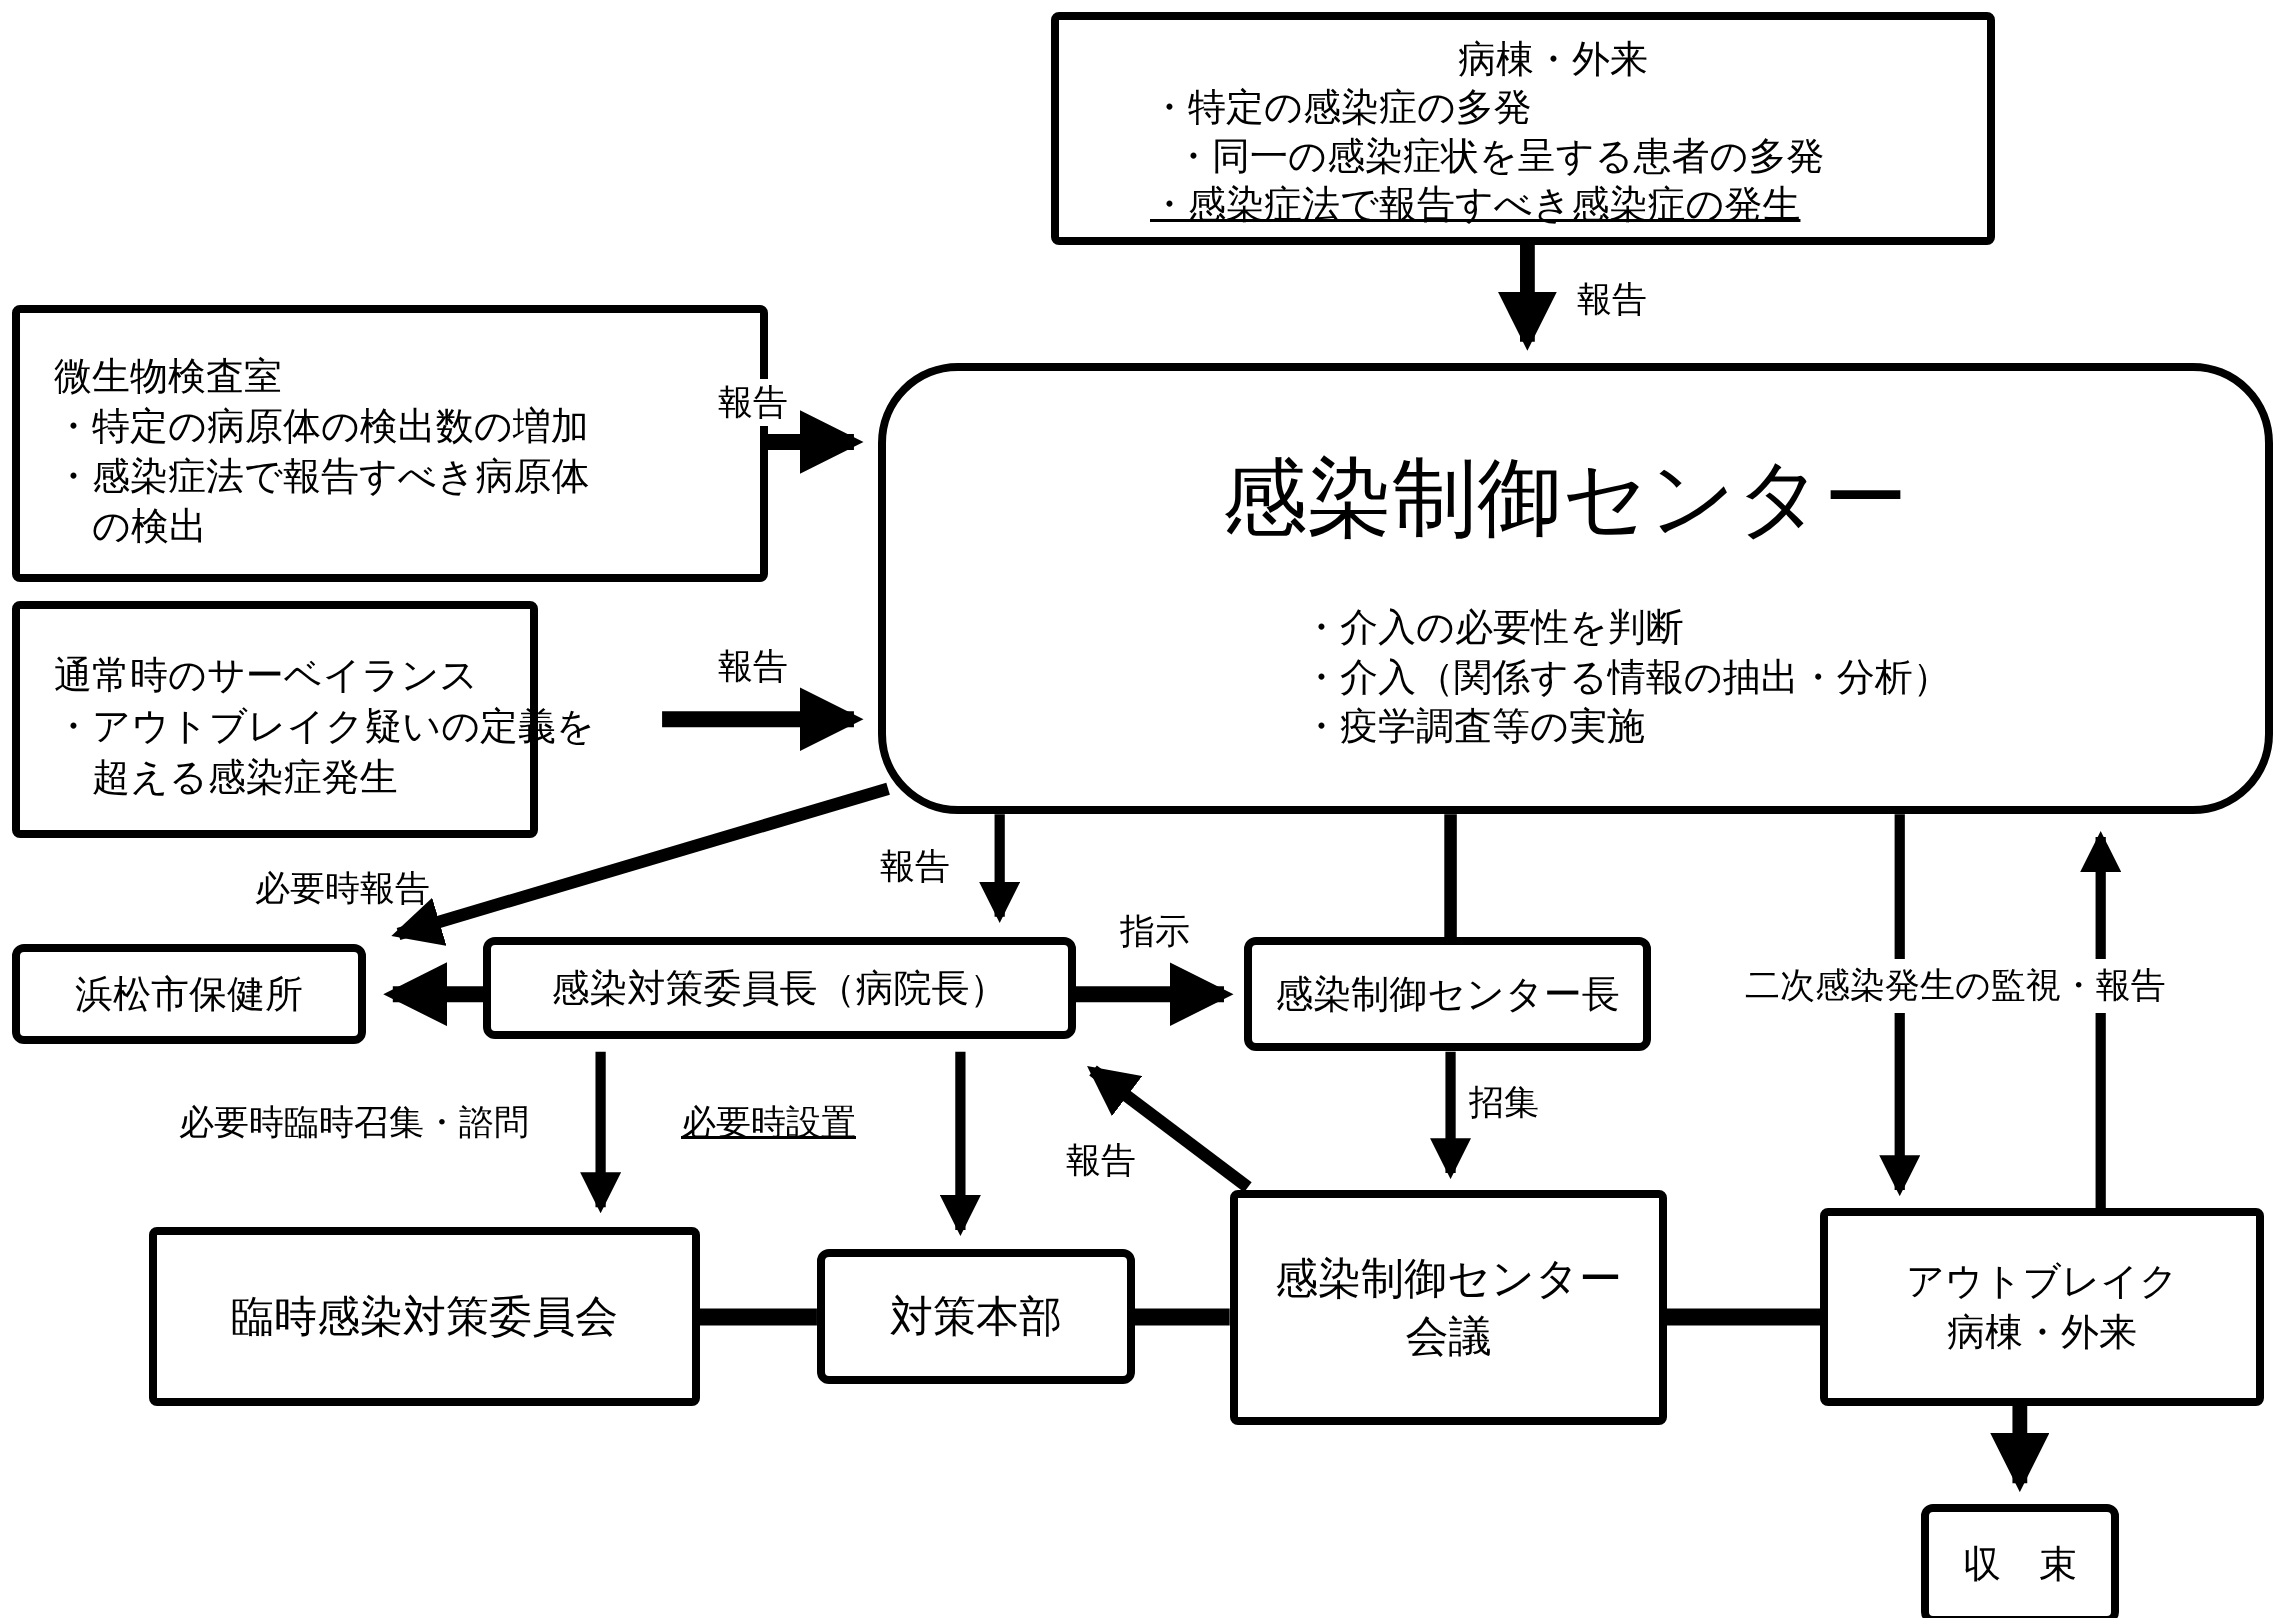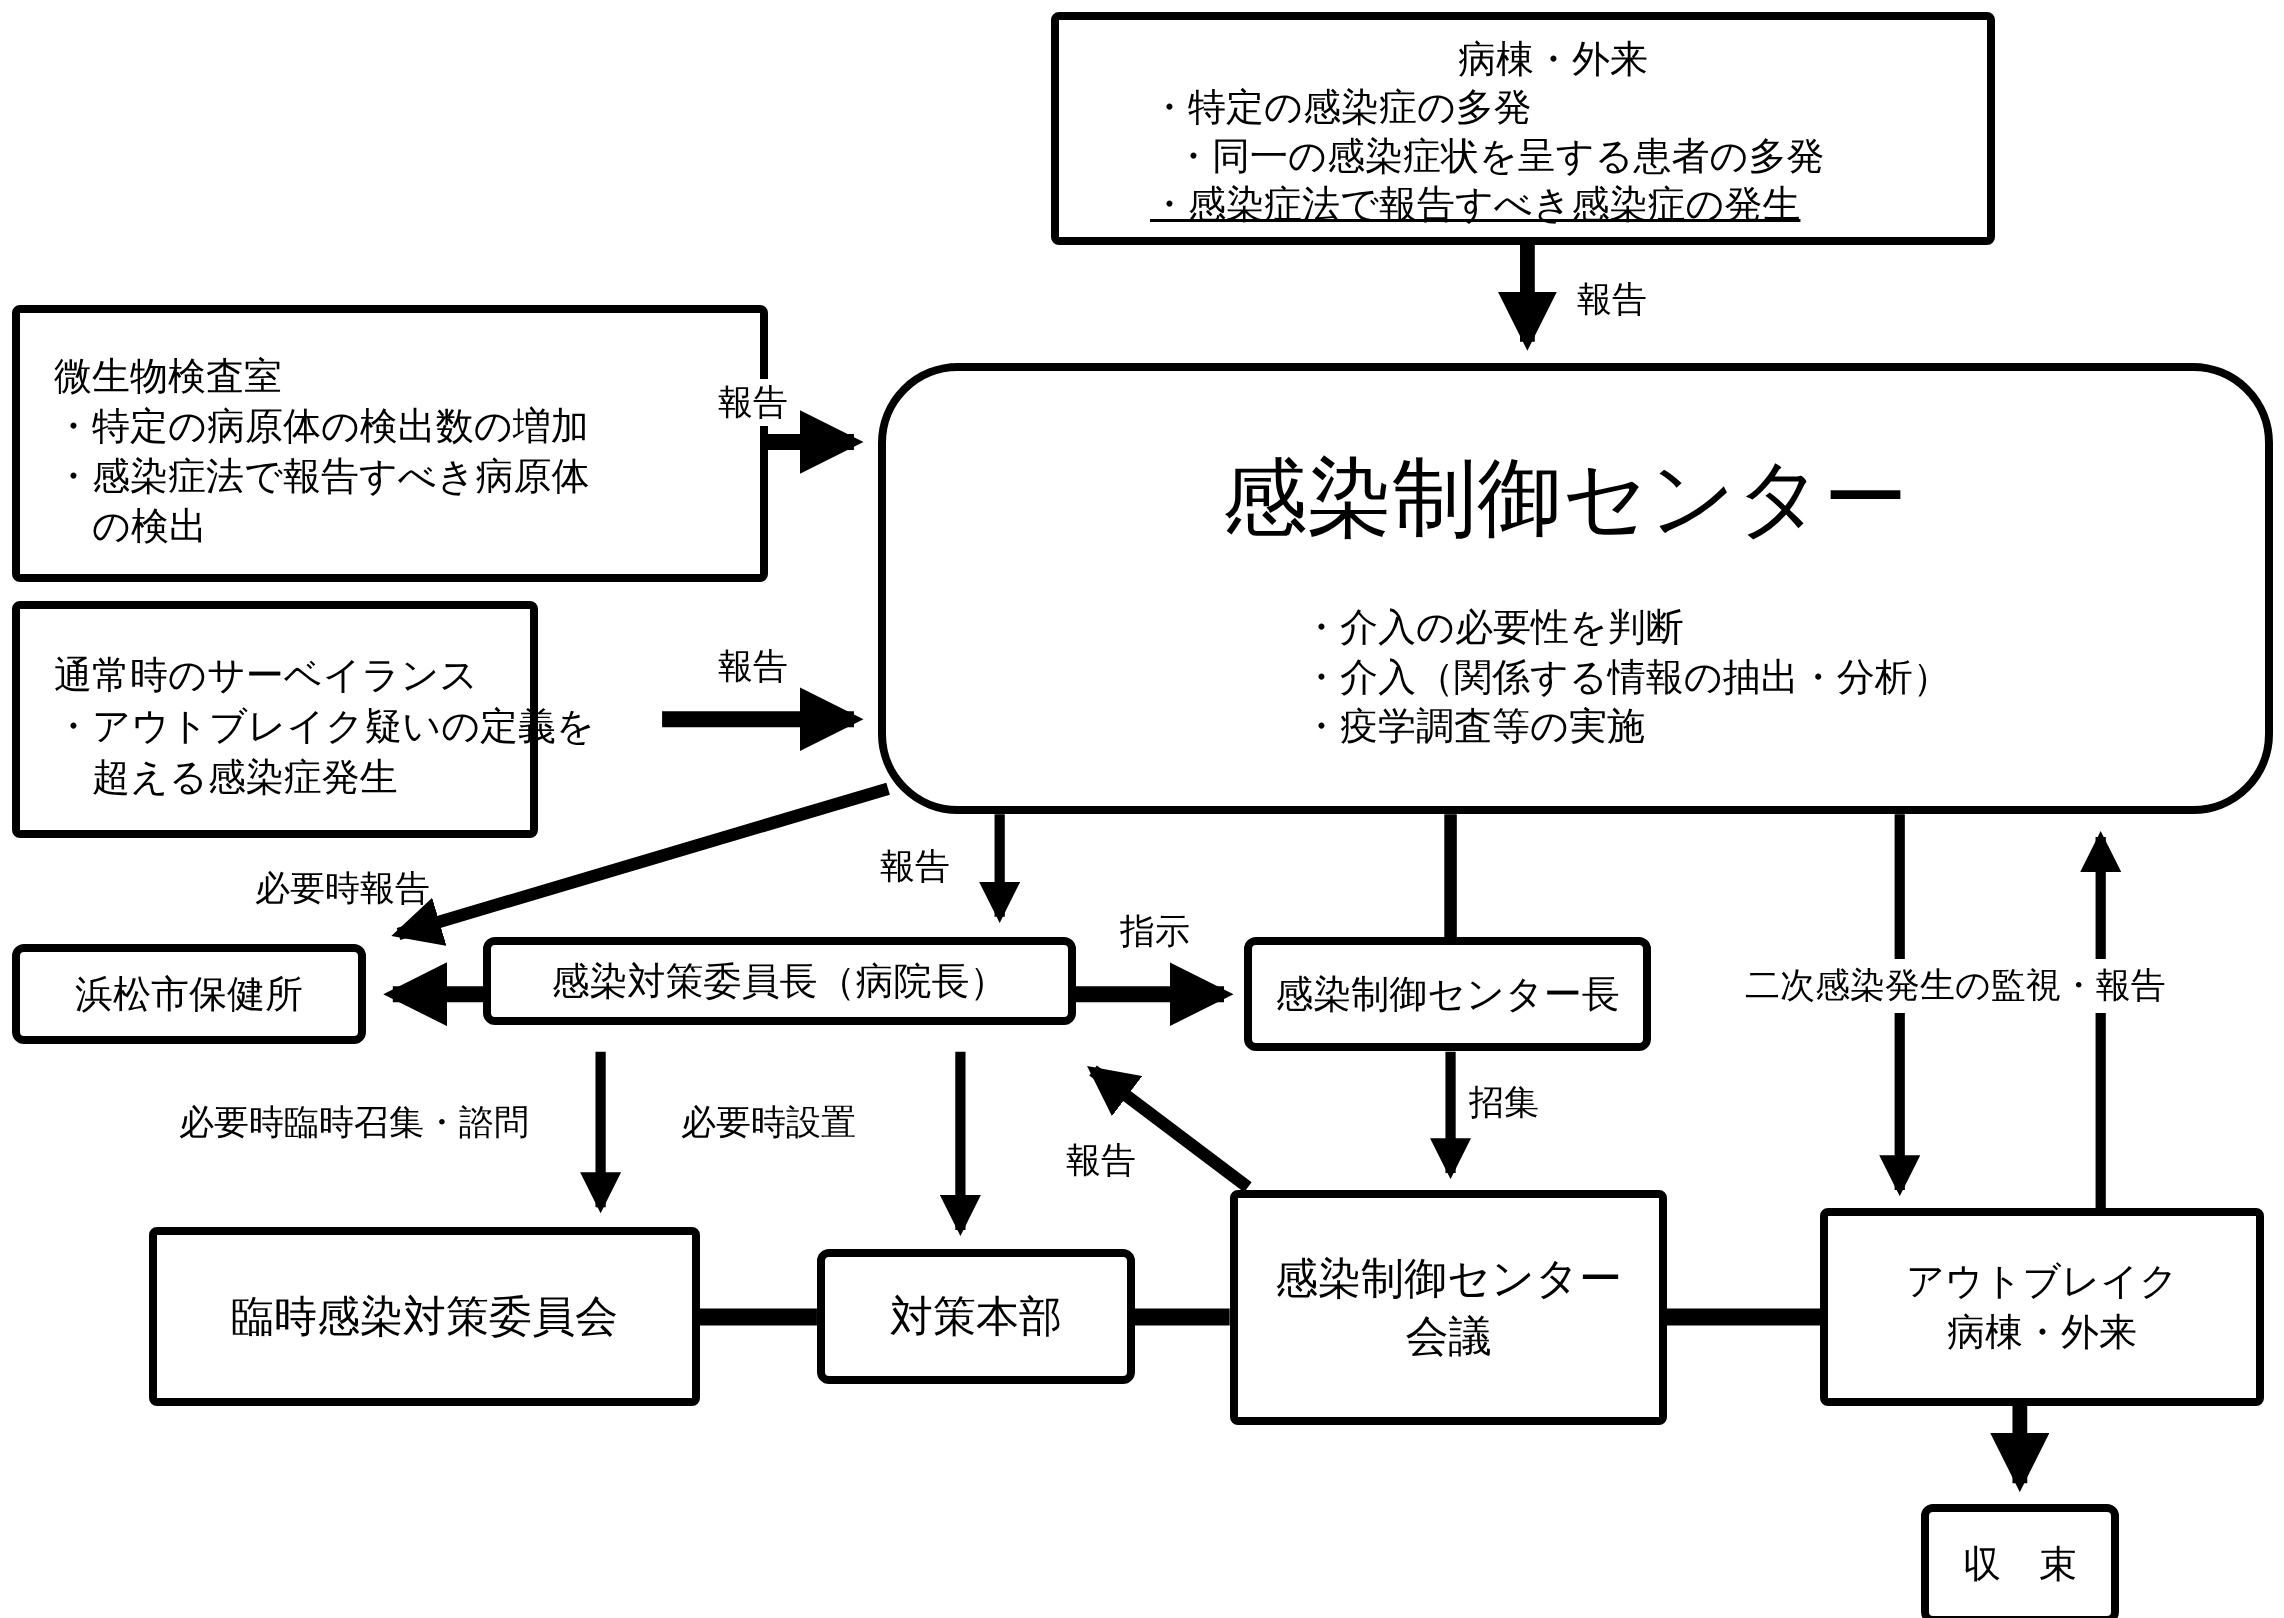--- a/index.html
+++ b/index.html
@@ -83,21 +83,21 @@
   <div class="txt title" style="left:336px;top:74px;">感染制御センター</div>
   <div class="txt f66" style="left:416px;top:233px;">・介入の必要性を判断</div>
   <div class="txt f66" style="left:416px;top:283px;">・介入（関係する情報の抽出・分析）</div>
   <div class="txt f66" style="left:416px;top:332px;">・疫学調査等の実施</div>
 </div>
 
 <div class="box sm c f66" style="left:12px;top:944px;width:354px;height:100px;">
   <span>浜松市保健所</span>
 </div>
 
-<div class="box sm c f66" style="left:483px;top:937px;width:593px;height:88px;">
+<div class="box sm c f66" style="left:483px;top:937px;width:593px;height:102px;">
   <span>感染対策委員長（病院長）</span>
 </div>
 
 <div class="box sm c f66" style="left:1244px;top:937px;width:407px;height:114px;">
   <span>感染制御センター長</span>
 </div>
 
 <div class="box c f76" style="left:149px;top:1227px;width:551px;height:179px;">
   <span>臨時感染対策委員会</span>
 </div>
@@ -122,15 +122,15 @@
 
 <div class="lbl" style="left:1577px;top:276px;">報告</div>
 <div class="lbl" style="left:718px;top:379px;">報告</div>
 <div class="lbl" style="left:718px;top:643px;">報告</div>
 <div class="lbl" style="left:255px;top:865px;background:transparent;">必要時報告</div>
 <div class="lbl" style="left:880px;top:843px;">報告</div>
 <div class="lbl" style="left:1120px;top:908px;">指示</div>
 <div class="lbl" style="left:1469px;top:1079px;">招集</div>
 <div class="lbl" style="left:1066px;top:1137px;background:transparent;">報告</div>
 <div class="lbl" style="left:179px;top:1099px;">必要時臨時召集・諮問</div>
-<div class="lbl" style="left:681px;top:1099px;">必要時設置</div>
+<div class="lbl" style="left:681px;top:1099px;text-decoration:underline;">必要時設置</div>
 <div class="lbl" style="left:1745px;top:959px;padding:3.4px 0;">二次感染発生の監視・報告</div>
 
 
 </body></html>

